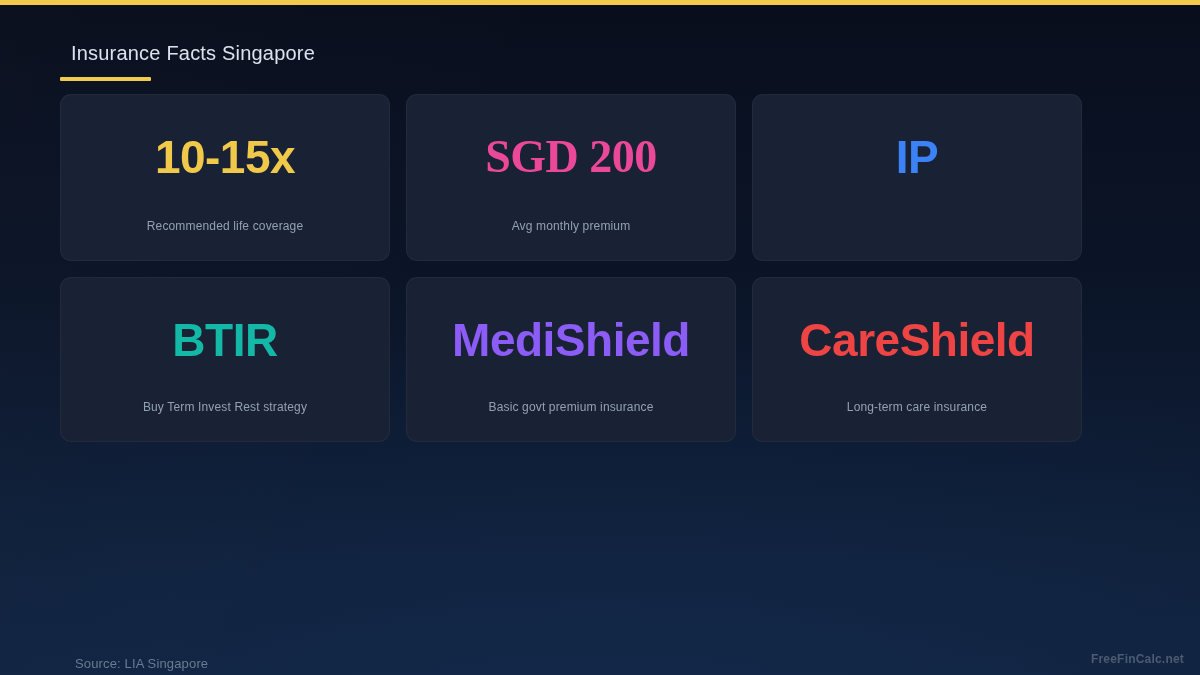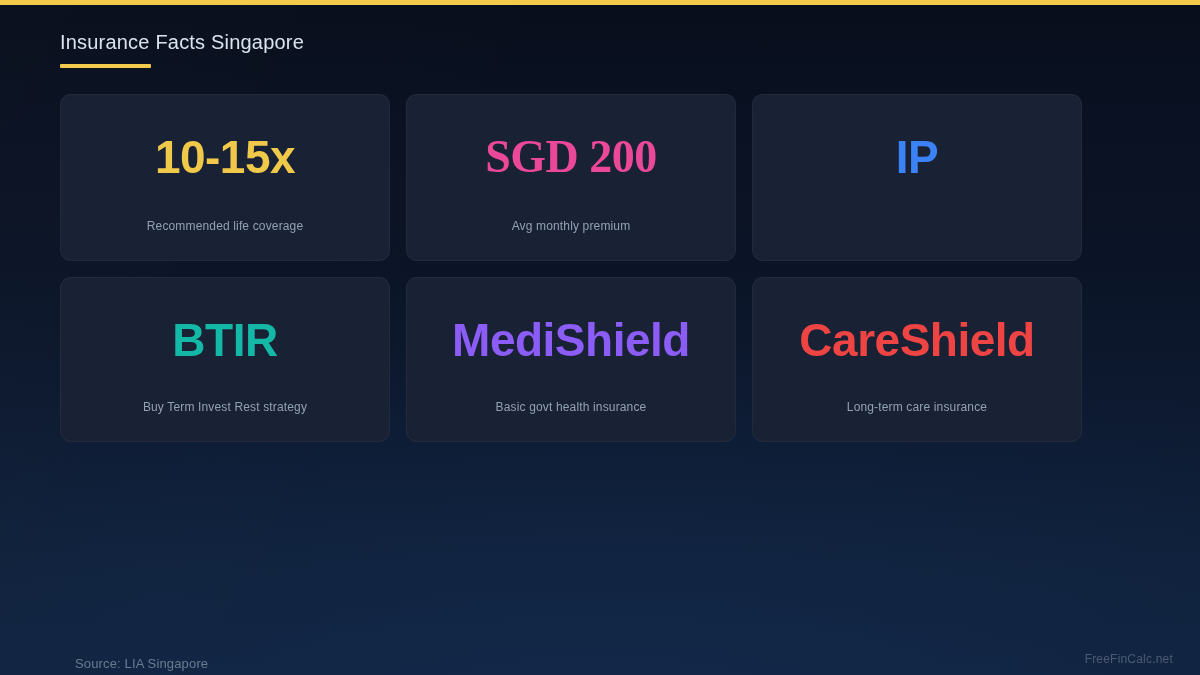--- a/index.html
+++ b/index.html
@@ -53,21 +53,21 @@
     height: 5px;
     background: #f2ca4c;
   }
 
   .header {
     position: absolute;
     left: 60px;
     top: 29px;
   }
   .page-title {
-    margin: 0;
+    margin: 11px;
     font-size: 20px;
     font-weight: 400;
     letter-spacing: 0.2px;
     color: #dbe3ee;
     line-height: 26px;
     white-space: nowrap;
   }
   .title-underline {
     margin-top: 9px;
     width: 91px;
@@ -136,25 +136,25 @@
     margin: 15px;
     font-size: 13px;
     font-weight: 400;
     letter-spacing: 0.15px;
     color: #6b7b92;
     line-height: 16px;
   }
 
   .footer-watermark {
     position: absolute;
-    right: 27px;
+    right: 16px;
     top: 651px;
     margin: 0;
     font-size: 12px;
-    font-weight: 400;
+    font-weight: 700;
     letter-spacing: 0.2px;
     color: #4b5b72;
     line-height: 16px;
   }
 </style>
 </head>
 <body>
 
 <div class="infographic">
 
@@ -183,21 +183,21 @@
       <p class="stat-value" style="color: rgb(59, 130, 246);">IP</p>
     </div>
 
     <div class="stat-card">
       <p class="stat-value" style="color: rgb(20, 184, 166);">BTIR</p>
       <p class="stat-label">Buy Term Invest Rest strategy</p>
     </div>
 
     <div class="stat-card">
       <p class="stat-value" style="color: rgb(139, 92, 246);">MediShield</p>
-      <p class="stat-label">Basic govt health insurance</p>
+      <p class="stat-label">Basic govt premium insurance</p>
     </div>
 
     <div class="stat-card">
       <p class="stat-value" style="color: rgb(239, 68, 68);">CareShield</p>
       <p class="stat-label">Long-term care insurance</p>
     </div>
 
   </div>
 
   <p class="footer-source">Source: LIA Singapore</p>

